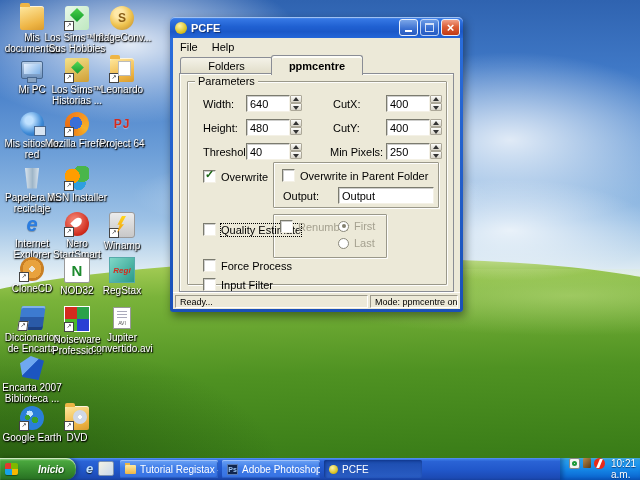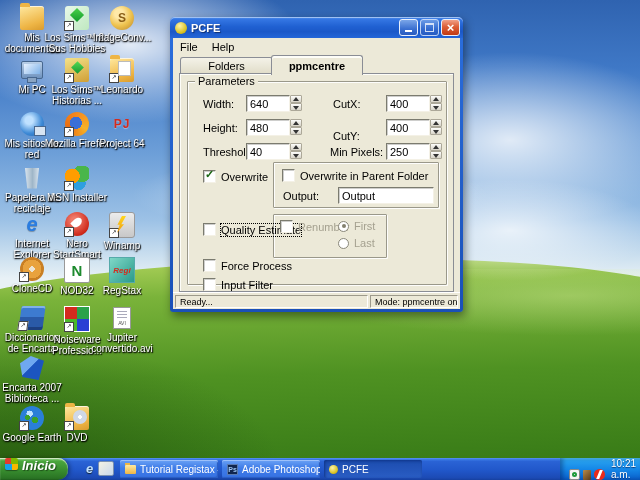--- a/index.html
+++ b/index.html
@@ -131,41 +131,41 @@
   .focusrect{outline:1px dotted #000}
   .statusbar{position:absolute;left:0;right:0;bottom:0;height:17px;background:#ece9d8;display:flex;gap:2px;
     align-items:stretch;padding:2px 2px 1px 2px;box-sizing:border-box;border-top:1px solid #fff;z-index:5}
   .spanel{border:1px solid;border-color:#9d9a8b #fff #fff #9d9a8b;font-size:9px;padding:1px 4px;white-space:nowrap;overflow:hidden}
   .spanel.l{flex:1}
   .spanel.r{width:78px;flex:none}
 
   
   .taskbar{position:absolute;left:0;bottom:0;width:640px;height:22px;z-index:10;
     background:linear-gradient(180deg,#5a94f2 0%,#3b7ae6 6%,#2a63d5 16%,#2157ca 55%,#1c4ab4 90%,#16409f 100%)}
-  .start{position:absolute;left:0;top:0;height:22px;border-radius:0 10px 10px 0;display:flex;gap:4px;
+  .start{position:absolute;left:0;top:0;height:22px;border-radius:0 10px 10px 0;display:flex;align-items:center;gap:20px;
     padding:0 12px 0 5px;background:linear-gradient(180deg,#97d388 0%,#4aa73e 14%,#388d2f 55%,#2a7424 92%,#1f5c1b 100%);
     box-shadow:inset 0 1px 1px #d5ecc8,2px 0 4px rgba(0,0,0,.35);color:#fff;font-weight:bold;font-style:italic;
-    font-size:13px;text-shadow:1px 1px 1px #1d4d18}
+    font-size:10px;text-shadow:1px 1px 1px #1d4d18}
   .xpflag{width:13px;height:12px;border-radius:2px;flex:none;
     background:conic-gradient(#7eb900 0 25%,#f8b700 0 50%,#16a3e8 0 75%,#e23a2e 0 100%);
     box-shadow:0 1px 1px rgba(0,0,0,.4)}
   .ql{position:absolute;left:86px;top:3px;display:flex;gap:5px;align-items:center}
   .qlie{font-size:13px;font-weight:bold;font-style:italic;color:#bfe0ff;text-shadow:0 1px 1px #123;line-height:15px}
   .qldesk{width:14px;height:13px;background:linear-gradient(135deg,#f4f2e4,#c8d8ec);border:1px solid #7a90b0;border-radius:2px}
   .task{position:absolute;top:2px;height:18px;width:98px;border-radius:2px;box-sizing:border-box;
     background:linear-gradient(180deg,#6ba2f5,#3f7ce8 45%,#3671e2);
     box-shadow:inset 0 1px 0 #9cc0fa,inset -1px -1px 1px #2a5cc0;
     color:#fff;font-size:10px;display:flex;align-items:center;gap:4px;padding:0 5px;white-space:nowrap;overflow:hidden}
   .task.active{background:linear-gradient(180deg,#1c4cae,#2a5dc4);box-shadow:inset 1px 1px 3px #0f3487}
   .tkfolder{width:11px;height:9px;background:linear-gradient(#ffe9a0,#eeb545);border-radius:1px;flex:none;position:relative}
   .tkfolder::before{content:"";position:absolute;top:-2px;left:0;width:5px;height:2px;background:#eeb545}
   .tkps{width:11px;height:11px;background:#10264f;color:#9cc4f5;font-size:7px;font-weight:bold;flex:none;
     display:flex;align-items:center;justify-content:center;border:1px solid #5a7ab0;box-sizing:border-box}
   .tkdot{width:9px;height:9px;border-radius:50%;flex:none;background:radial-gradient(circle at 38% 32%,#fef3a8,#d8c020 65%,#9a8a10)}
-  .tray{position:absolute;right:0;top:0;height:22px;left:560px;display:flex;align-items:flex-end;gap:3px;
+  .tray{position:absolute;right:0;top:0;height:22px;left:560px;display:flex;align-items:flex-start;gap:3px;
     padding:0 5px 0 9px;color:#fff;font-size:10px;
     background:linear-gradient(180deg,#55c5f5 0%,#28a0ee 12%,#1588e8 50%,#0a62cd 95%);
     box-shadow:inset 3px 0 4px rgba(0,10,60,.35)}
   .ti{width:11px;height:11px;flex:none;border-radius:2px}
   .ti1{background:#f4f4f4;border:1px solid #888;box-sizing:border-box;position:relative}
   .ti1::after{content:"";position:absolute;inset:2px;border-radius:50%;border:2px solid #1d9a3a}
   .ti2{width:8px;height:10px;background:linear-gradient(135deg,#b88a4a,#5a3a1a);border-radius:1px}
   .ti3{border-radius:50%;background:radial-gradient(circle,#e82a1a 0 70%,#a81005 100%);position:relative}
   .ti3::after{content:"";position:absolute;left:4px;top:1px;width:3px;height:9px;background:#fff;transform:skewX(-22deg)}
   .trtime{margin-left:3px;text-shadow:0 1px 1px #0a3a7a}
@@ -341,21 +341,21 @@
             <i class="up"></i>
             <i class="dn"></i>
           </span>
 
         <span class="flabel" style="left:23px;top:48px">Height:</span>
         <input class="edit" style="left: 66px; top: 45px; width: 36px;" readonly="" value="480">
         <span class="spin" style="left:110px;top:45px">
             <i class="up"></i>
             <i class="dn"></i>
           </span>
-        <span class="flabel" style="left:153px;top:56px">CutY:</span>
+        <span class="flabel" style="left:153px;top:48px">CutY:</span>
         <input class="edit" style="left: 206px; top: 45px; width: 36px;" readonly="" value="400">
         <span class="spin" style="left:250px;top:45px">
             <i class="up"></i>
             <i class="dn"></i>
           </span>
 
         <span class="flabel" style="left:23px;top:72px">Threshold:</span>
         <input class="edit" style="left: 66px; top: 69px; width: 36px;" readonly="" value="40">
         <span class="spin" style="left:110px;top:69px">
             <i class="up"></i>

